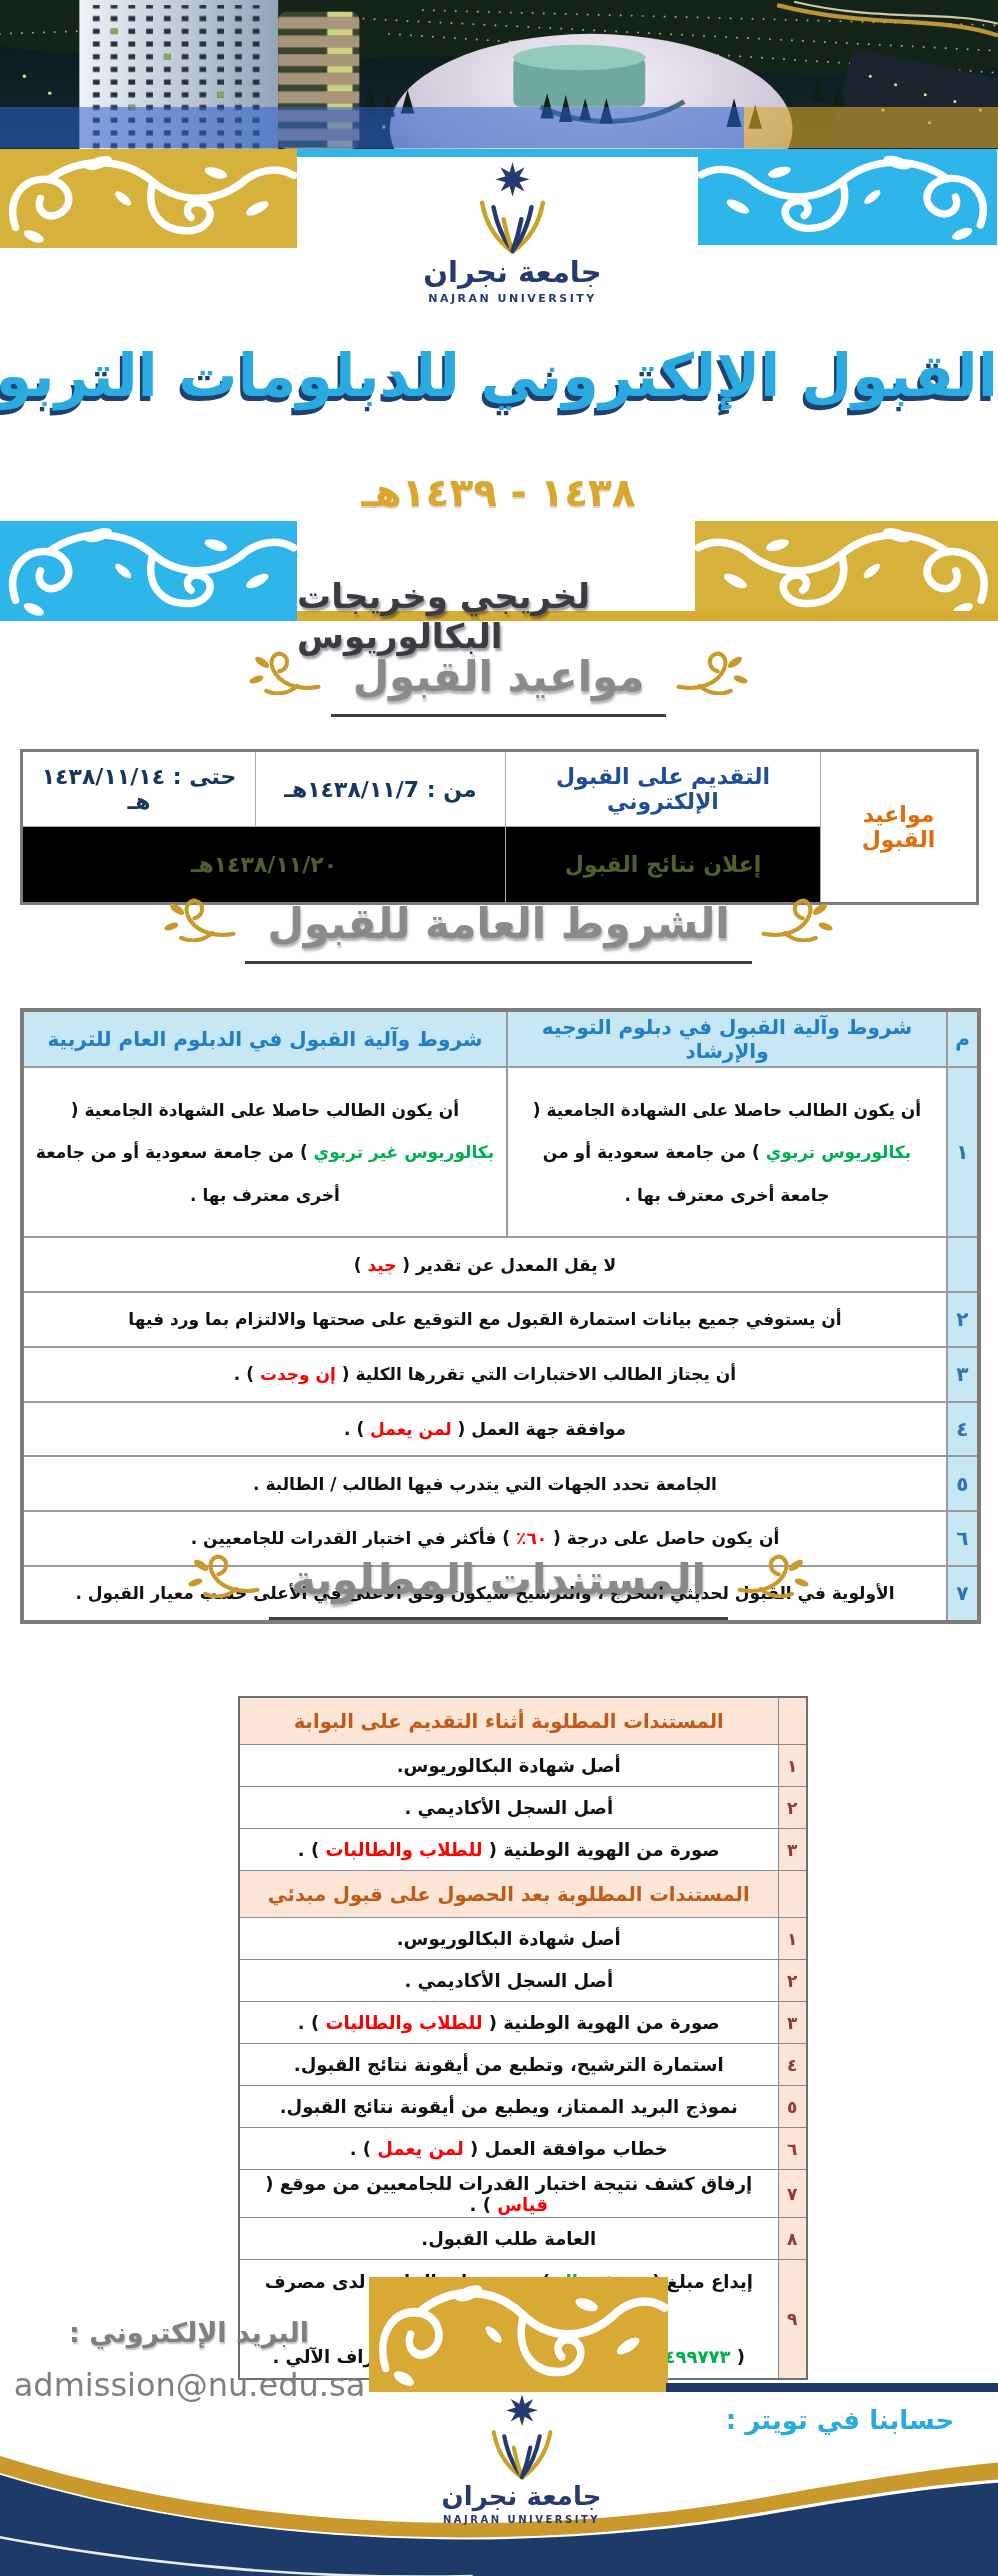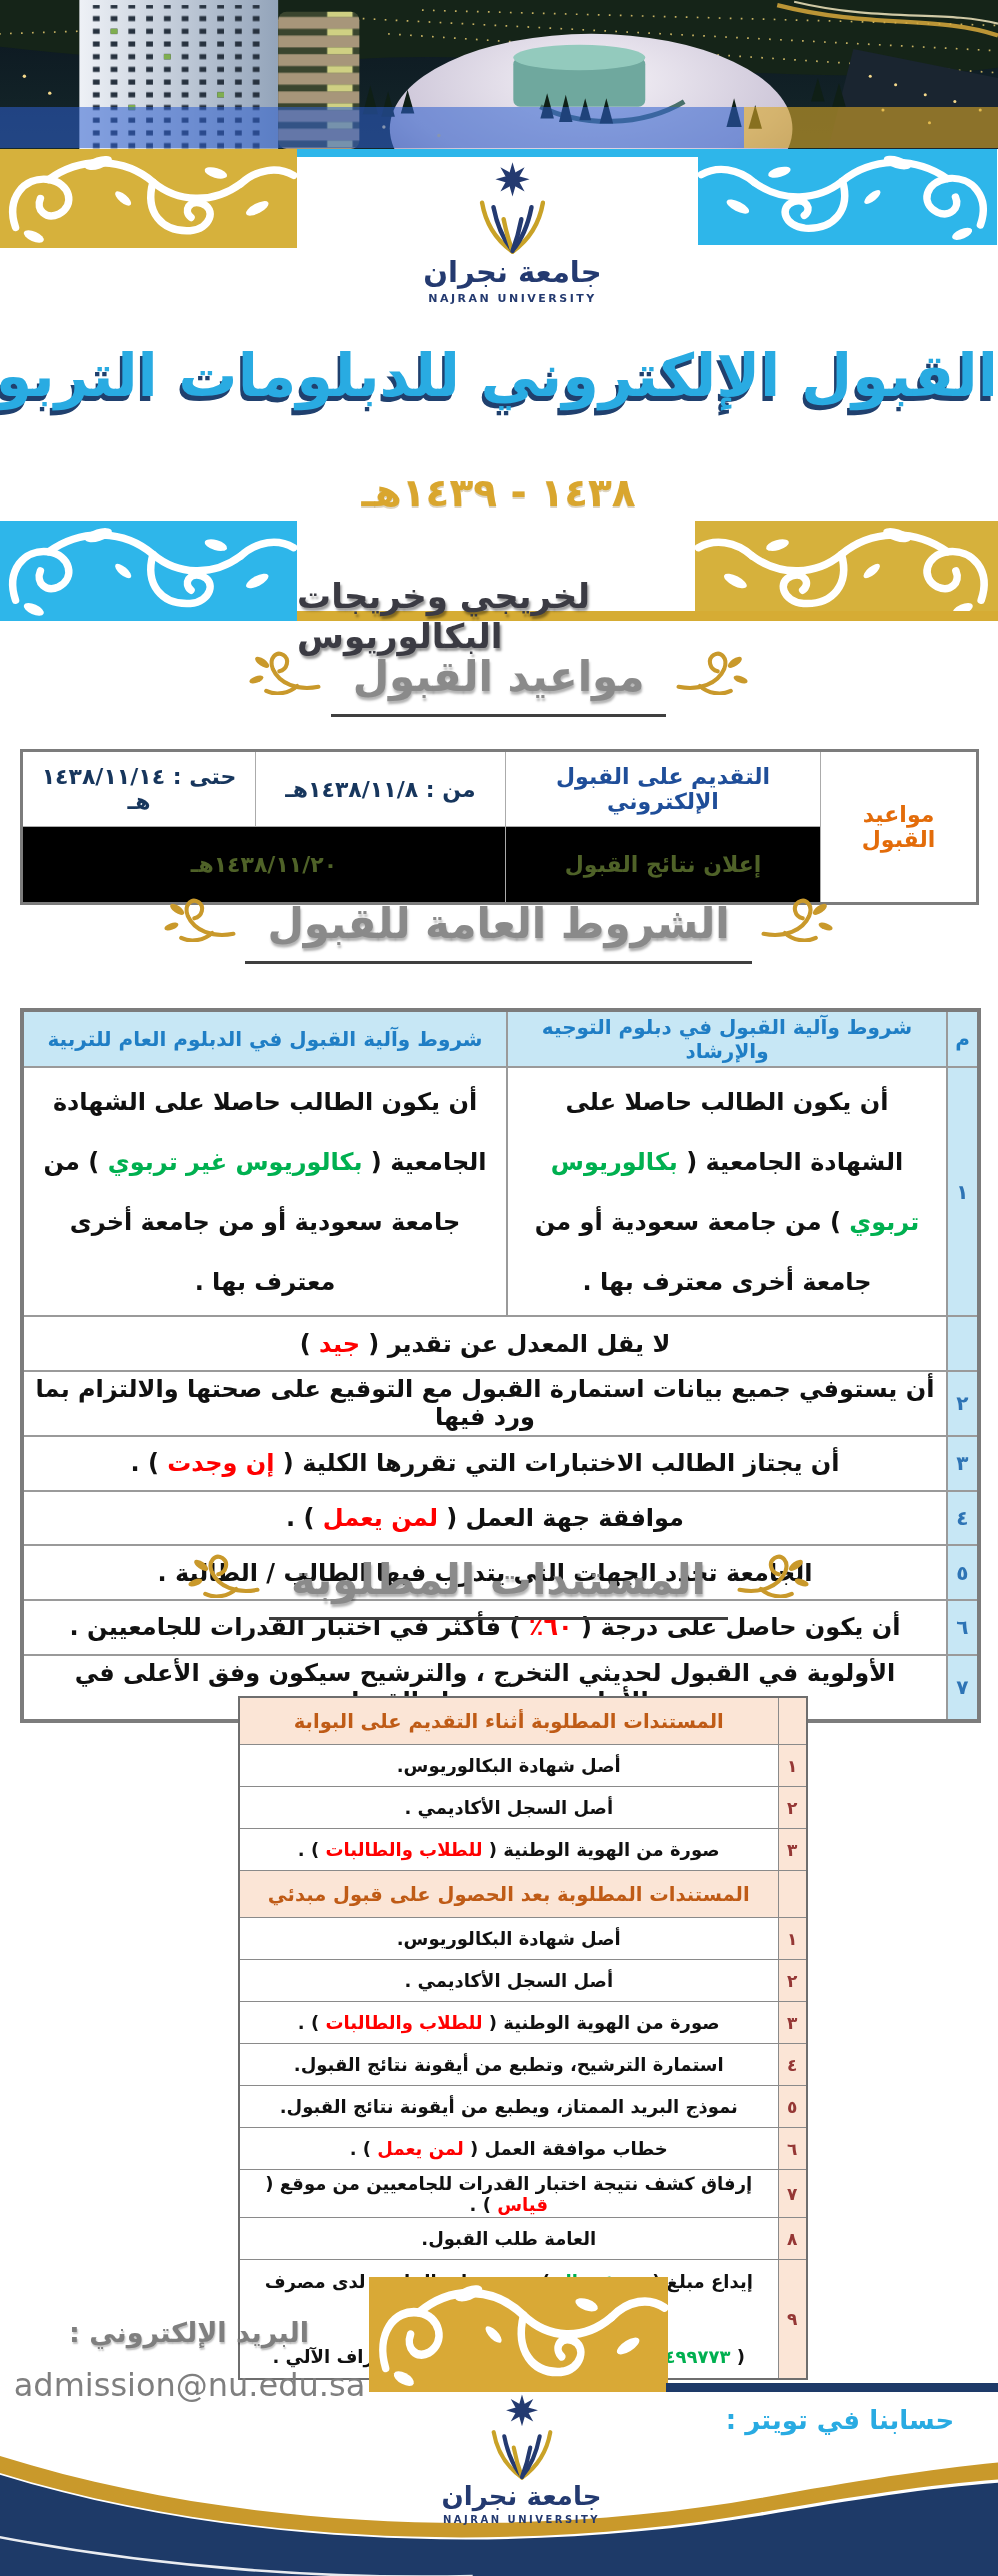--- a/index.html
+++ b/index.html
@@ -49,21 +49,21 @@
   .t1{position:absolute;left:21px;top:749px;width:956px;border:3.4px solid #7C7C7C;background:#fff;}
   .t1 td{border:1.7px solid #ABABAB;font-size:22px;height:71px;padding:1.7px 6.8px;}
   .t1 .side{color:#E36C0A;}
   .t1 .itm{color:#1F4E99;}
   .t1 .dt{color:#17365D;}
   .t1 .grn{color:#4F6228;background:#000000;}
 
   
   .t2{position:absolute;left:21px;top:1008px;width:956px;border:4.2px solid #7C7C7C;background:#fff;}
   .t2 th{background:#C7E7F5;color:#1F7EC5;font-size:20px;height:51px;border:2.5px solid #9a9a9a;padding:1.7px 6.8px;}
-  .t2 td{border:2.5px solid #9a9a9a;font-size:24px;color:#111;padding:3.4px 8.5px;}
+  .t2 td{border:2.5px solid #9a9a9a;font-size:17px;color:#111;padding:3.4px 8.5px;}
   .t2 .num{background:#C7E7F5;color:#2E74B5;font-size:20px;}
   .t2 .r1 td{height:161px;line-height:2.5;}
   .t2 .rm td{height:46px;}
   .hl-red{color:#FF0000;}
   .hl-grn{color:#00B050;}
 
   
   .t3{position:absolute;left:239px;top:1696px;width:567px;border:2.5px solid #6e6e6e;background:#fff;}
   .t3 td{border:1.3px solid #8a8a8a;font-size:18px;color:#111;padding:2.5px 6.8px;height:36px;}
   .t3 .band td{background:#FBE5D6;color:#BF5B16;font-size:19.5px;height:41px;}
@@ -255,21 +255,21 @@
     <colgroup>
         <col style="width:157px">
         <col style="width:315px">
         <col style="width:250px">
         <col style="width:234px">
       </colgroup>
     <tbody>
         <tr>
       <td rowspan="2" class="side">مواعيد القبول</td>
       <td class="itm">التقديم على القبول الإلكتروني</td>
-      <td class="dt">من : ١٤٣٨/١١/٨هـ</td>
+      <td class="dt">من : ١٤٣٨/١١/7هـ</td>
       <td class="dt">حتى : ١٤٣٨/١١/١٤ هـ</td>
     </tr>
     <tr>
       <td class="grn">إعلان نتائج القبول</td>
       <td colspan="2" class="grn">١٤٣٨/١١/٢٠هـ</td>
     </tr>
   </tbody>
     </table>
 
   <div class="sec-head" style="top:898px;">

